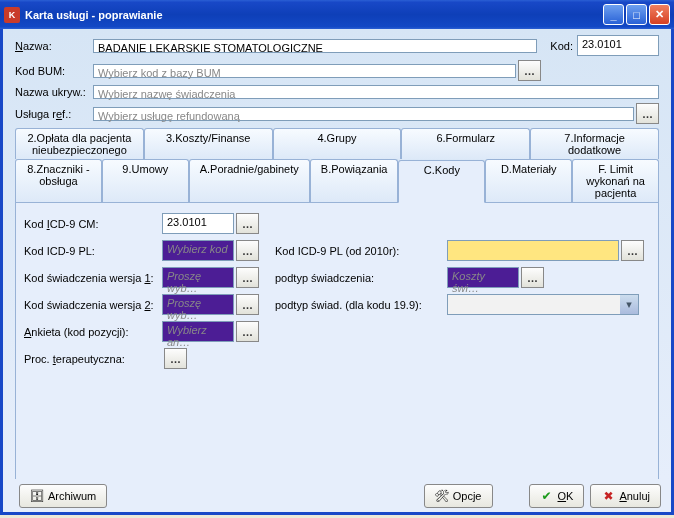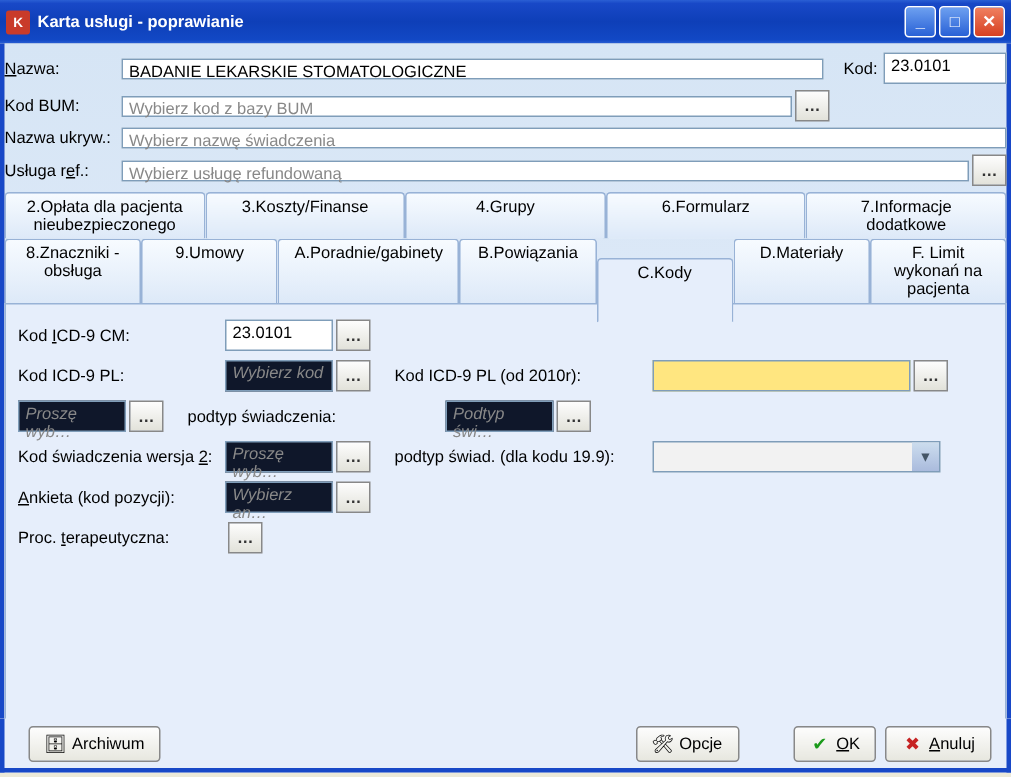--- a/index.html
+++ b/index.html
@@ -3,41 +3,41 @@
 <meta charset="utf-8">
 <style>
 * { box-sizing: border-box; margin: 0; padding: 0; font-family: Tahoma, sans-serif; font-size: 11px; }
 body { background: #ece9d8; width: 674px; height: 518px; overflow: hidden; }
 .titlebar { background: linear-gradient(to bottom, #2a5fd4 0%, #1848c7 8%, #0e3fb8 50%, #1248c5 92%, #2a5fd4 100%); height: 29px; display: flex; align-items: center; padding: 0 4px; color: #fff; font-weight: bold; font-size: 13px; }
 .titlebar .appicon { width: 16px; height: 16px; background: #c93b2a; border-radius: 2px; margin-right: 5px; display:flex; align-items:center; justify-content:center; font-size:9px; color:#fff;}
 .titlebar .spacer { flex: 1; }
 .winbtn { width: 21px; height: 21px; margin-left: 2px; border-radius: 3px; display: flex; align-items: center; justify-content: center; color: #fff; font-weight: bold; font-size: 11px; border:1px solid #fff;}
 .winbtn.min, .winbtn.max { background: linear-gradient(to bottom, #6da0f0, #2961d6); }
 .winbtn.close { background: linear-gradient(to bottom, #f08060, #d64022); }
-.content { background: linear-gradient(to bottom, #d6e5f5 0%, #e6eefb 100%); height: 450px; padding: 6px 0; border-left:3px solid #1848c7; border-right:3px solid #1848c7; }
+.content { background: linear-gradient(to bottom, #d6e5f5 0%, #e6eefb 100%); height: 450px; padding: 6px 12px; border-left:3px solid #1848c7; border-right:3px solid #1848c7; }
 .row { display: flex; align-items: center; margin-bottom: 4px; }
 .lbl { width: 78px; color: #000; }
 .lbl u { text-decoration: underline; }
 .input { height: 14px; border: 1px solid #7f9db9; background: #fff; padding: 2px 4px; }
 .input.ph { color: #888; }
 .input.main { flex: 1; }
 .btn-dots { width: 23px; height: 21px; background: linear-gradient(to bottom, #fdfdfd, #e2e2da); border: 1px solid #888; margin-left: 2px; display:flex; align-items:center; justify-content:center; font-weight:bold; color:#333; cursor:pointer;}
 .inforow { margin: 6px 0 6px 28px; color: #000; }
 .inforow b { font-weight: bold; }
 .tabs { display: flex; flex-wrap: wrap; }
 .tab { background: linear-gradient(to bottom,#f7fbff,#dde9f8); border: 1px solid #98b2d6; border-bottom:none; padding: 3px 10px; margin-right: 0px; cursor:pointer; border-radius: 3px 3px 0 0; }
-.tab.active { background: #e6eefb; font-weight: normal; position:relative; top:13px; border-bottom:1px solid #e6eefb;}
+.tab.active { background: #e6eefb; font-weight: normal; position:relative; top:1px; border-bottom:1px solid #e6eefb;}
 .tabrow1 .tab { flex: 1; text-align:center;}
 .tabrow2 { margin-top:0;}
 .tabrow2 .tab { flex:1; text-align:center;}
 .panel { border: 1px solid #98b2d6; background: #e6eefb; padding: 10px 8px; height: 285px; }
 .frow { display: flex; align-items: center; margin-bottom: 6px; }
 .flbl { width: 138px; }
 .finput { width: 72px; height: 21px; border: 1px solid #7f9db9; background: #fff; padding: 2px 4px; }
-.finput.ph { color:#888; font-style:italic; background:#0f172a;}
+.finput.ph { color:#888; font-style:italic; background:#4c1d95;}
 .flbl2 { margin-left: 16px; width: 172px; }
 .highlight { background: #ffe680; border:1px solid #7f9db9; height:21px; width:172px;}
 .combo { width:192px; height:21px; border:1px solid #7f9db9; background:#f2f2f2; display:flex;}
 .combo .arrow { margin-left:auto; width:18px; background:linear-gradient(to bottom,#cde,#abd); display:flex; align-items:center; justify-content:center; color:#456;}
 .note { margin-left: 8px; color: #000; }
 .footer { background:#e6eefb; height: 36px; border-top:0; border-left:3px solid #1848c7; border-right:3px solid #1848c7; border-bottom:3px solid #1848c7; display:flex; align-items:center; padding: 0 10px;}
 .fbtn { height: 24px; background: linear-gradient(to bottom, #fdfdfd, #e7e7df); border: 1px solid #888; border-radius:3px; padding: 0 10px; display:flex; align-items:center; cursor:pointer; margin-left:6px;}
 .fbtn .ic { width:14px; height:14px; margin-right:4px; display:flex; align-items:center; justify-content:center; font-size:12px;}
 .kodbox { width: 82px; height:21px; border:1px solid #7f9db9; background:#fff; padding:2px 4px; margin-left:4px;}
 </style>
@@ -109,24 +109,25 @@
     <div class="frow">
       <div class="flbl">Kod ICD-9 PL:</div>
       <div class="finput ph">Wybierz kod</div>
       <div class="btn-dots">…</div>
       <div class="flbl2">Kod ICD-9 PL (od 2010r):</div>
       <div class="highlight"></div>
       <div class="btn-dots">…</div>
     </div>
 
     <div class="frow">
+      <div class="flbl">Kod świadczenia wersja <u>1</u>:</div>
       <div class="finput ph">Proszę wyb…</div>
       <div class="btn-dots">…</div>
       <div class="flbl2">podtyp świadczenia:</div>
-      <div class="finput ph" style="width:72px">Podtyp świ…</div>
+      <div class="finput ph" style="width:72px">Koszty świ…</div>
       <div class="btn-dots">…</div>
     </div>
 
     <div class="frow">
       <div class="flbl">Kod świadczenia wersja <u>2</u>:</div>
       <div class="finput ph">Proszę wyb…</div>
       <div class="btn-dots">…</div>
       <div class="flbl2">podtyp świad. (dla kodu 19.9):</div>
       <div class="combo">
           <div class="arrow">▾</div>

